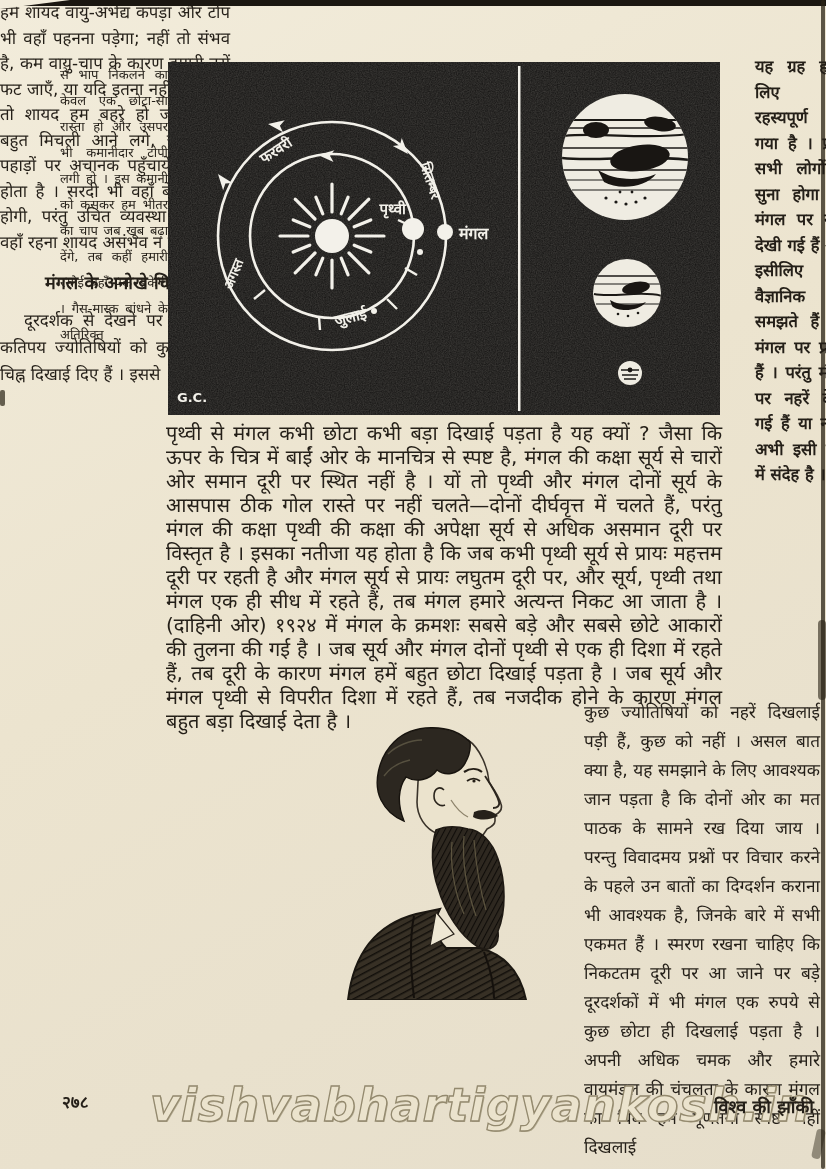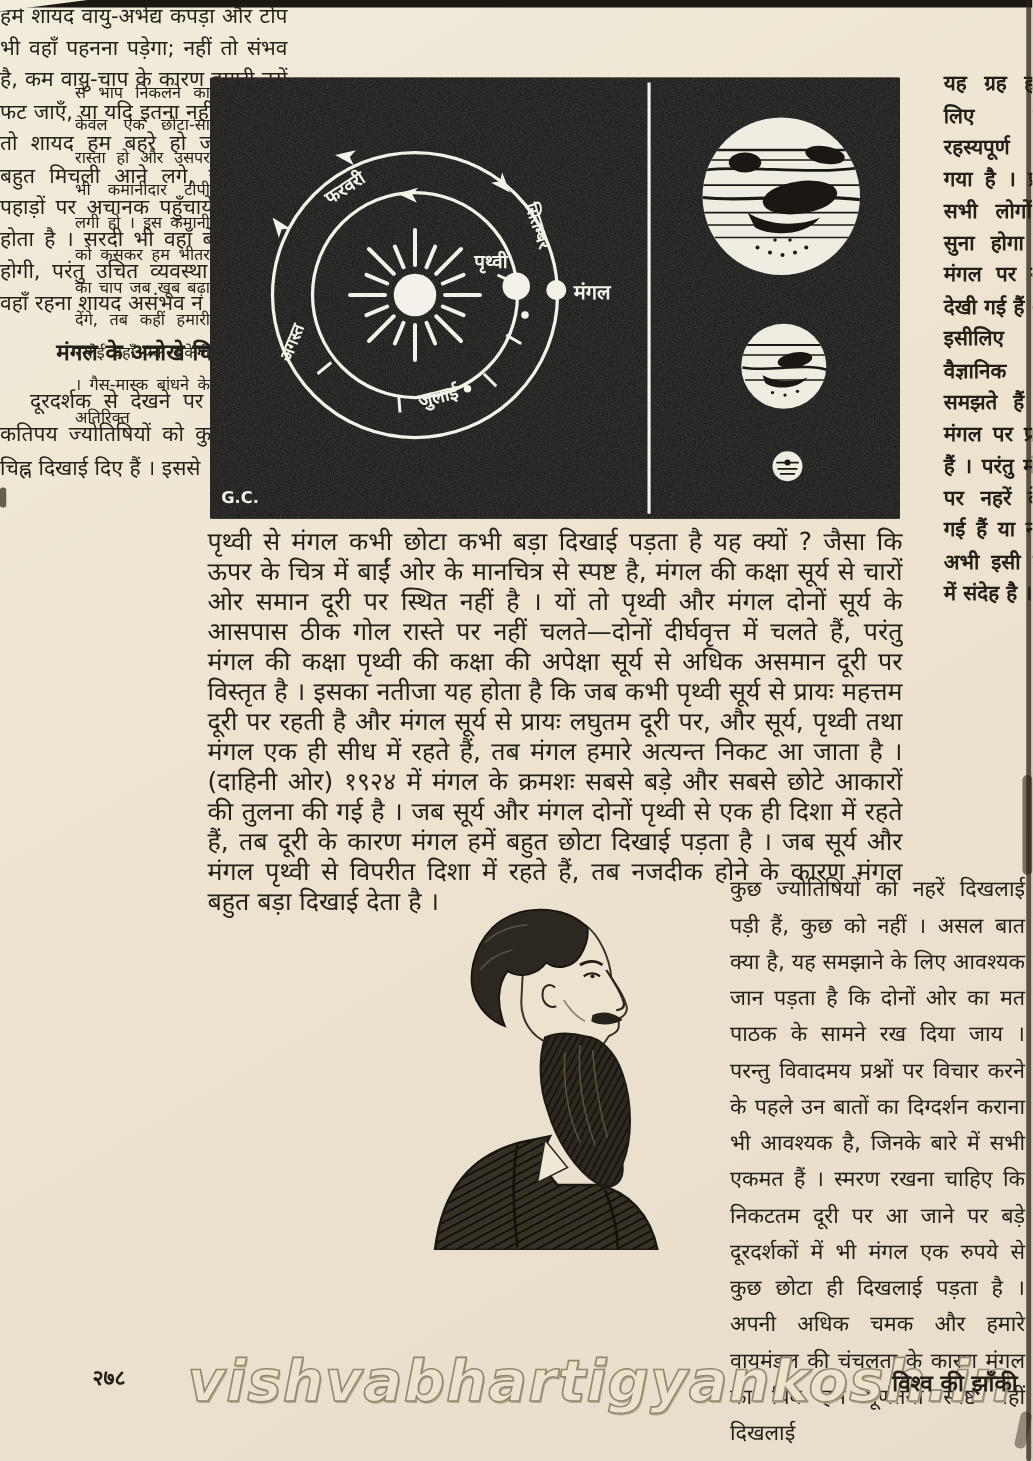--- a/index.html
+++ b/index.html
@@ -27,21 +27,21 @@
   .lower-left .subhead{margin:16px 0 12px 0;text-align:center;font-size:18px;font-weight:bold;line-height:24px;}
   .lower-left .indent{text-indent:24px;line-height:27px;}
   .lower-right{left:584px;top:666px;width:236px;font-size:17.2px;line-height:29px;margin-top:32px;}
   .caption{left:297px;top:1004px;width:282px;font-size:15.5px;line-height:23px;text-align:center;}
 
   .figure{position:absolute;left:168px;top:62px;width:552px;height:353px;background:#141312;border-radius:2px;}
   .figure svg{display:block;}
 
   .portrait{position:absolute;left:318px;top:684px;width:252px;height:316px;}
 
-  .pagenum{position:absolute;left:62px;top:1090px;font-size:17px;font-weight:bold;margin-left:12px;}
+  .pagenum{position:absolute;left:62px;top:1090px;font-size:17px;font-weight:bold;}
   .watermark{
     position:absolute;left:150px;top:1078px;width:560px;text-align:center;
     font-size:46px;font-style:italic;font-weight:bold;letter-spacing:1px;
     color:#ebe3cd;-webkit-text-stroke:1.3px #93896e;
     text-shadow:1px 1px 0 #b5ac92;
   }
   .footer-title{position:absolute;right:12px;top:1094px;font-size:18px;font-weight:bold;}
 </style>
 </head>
 <body>

